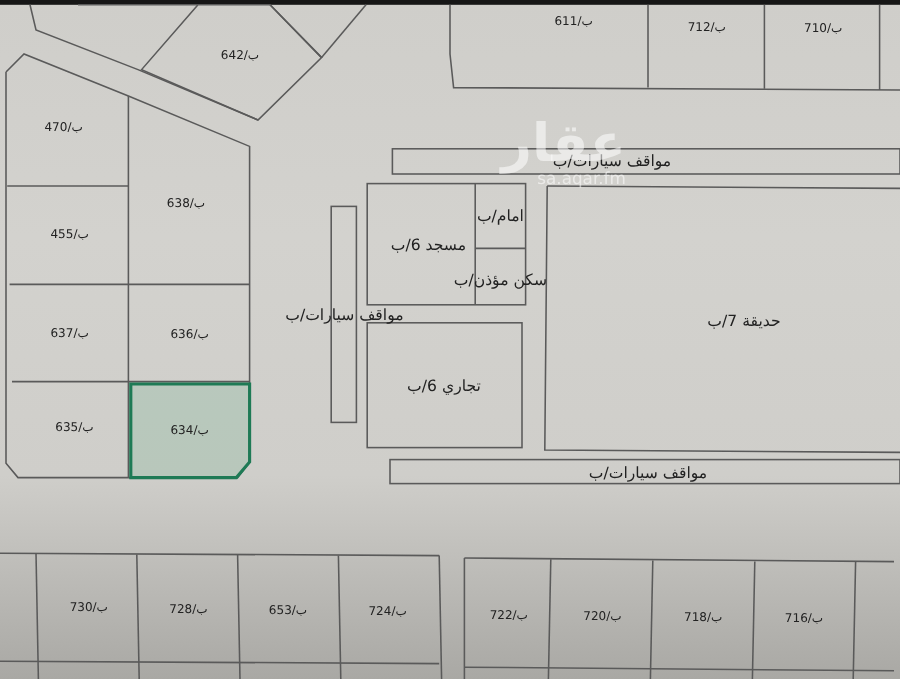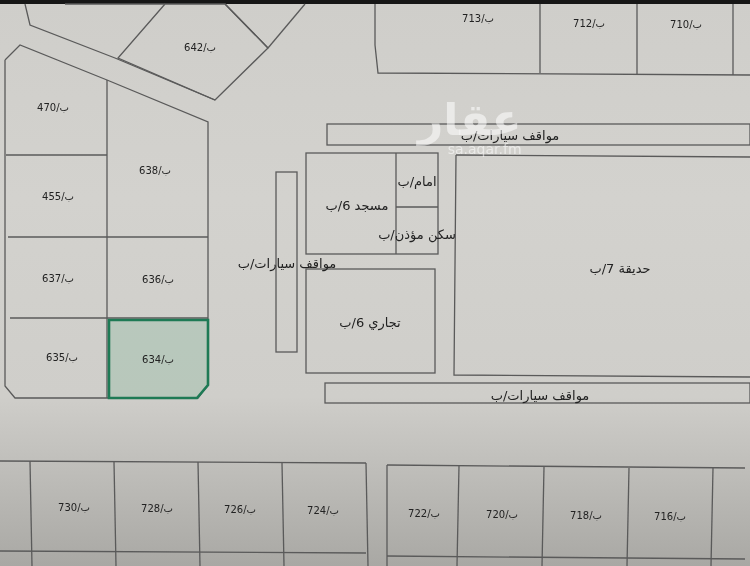--- a/index.html
+++ b/index.html
@@ -76,27 +76,27 @@
 
   <div class="lbl" style="left:200px;top:47px">ب/642</div>
   <div class="lbl" style="left:53px;top:107px">ب/470</div>
   <div class="lbl" style="left:58px;top:196px">ب/455</div>
   <div class="lbl" style="left:155px;top:170px">ب/638</div>
   <div class="lbl" style="left:58px;top:278px">ب/637</div>
   <div class="lbl" style="left:158px;top:279px">ب/636</div>
   <div class="lbl" style="left:62px;top:357px">ب/635</div>
   <div class="lbl" style="left:158px;top:359px">ب/634</div>
 
-  <div class="lbl" style="left:478px;top:18px">ب/713</div>
+  <div class="lbl" style="left:478px;top:18px">ب/611</div>
   <div class="lbl" style="left:589px;top:23px">ب/712</div>
   <div class="lbl" style="left:686px;top:24px">ب/710</div>
 
   <div class="lbl" style="left:74px;top:507px">ب/730</div>
   <div class="lbl" style="left:157px;top:508px">ب/728</div>
-  <div class="lbl" style="left:240px;top:509px">ب/726</div>
+  <div class="lbl" style="left:240px;top:509px">ب/653</div>
   <div class="lbl" style="left:323px;top:510px">ب/724</div>
   <div class="lbl" style="left:424px;top:513px">ب/722</div>
   <div class="lbl" style="left:502px;top:514px">ب/720</div>
   <div class="lbl" style="left:586px;top:515px">ب/718</div>
   <div class="lbl" style="left:670px;top:516px">ب/716</div>
 
   <div class="lbl small" style="left:510px;top:135px">مواقف سيارات/ب</div>
   <div class="lbl small" style="left:357px;top:205px">مسجد 6/ب</div>
   <div class="lbl small" style="left:417px;top:181px">امام/ب</div>
   <div class="lbl small" style="left:417px;top:234px">سكن مؤذن/ب</div>

